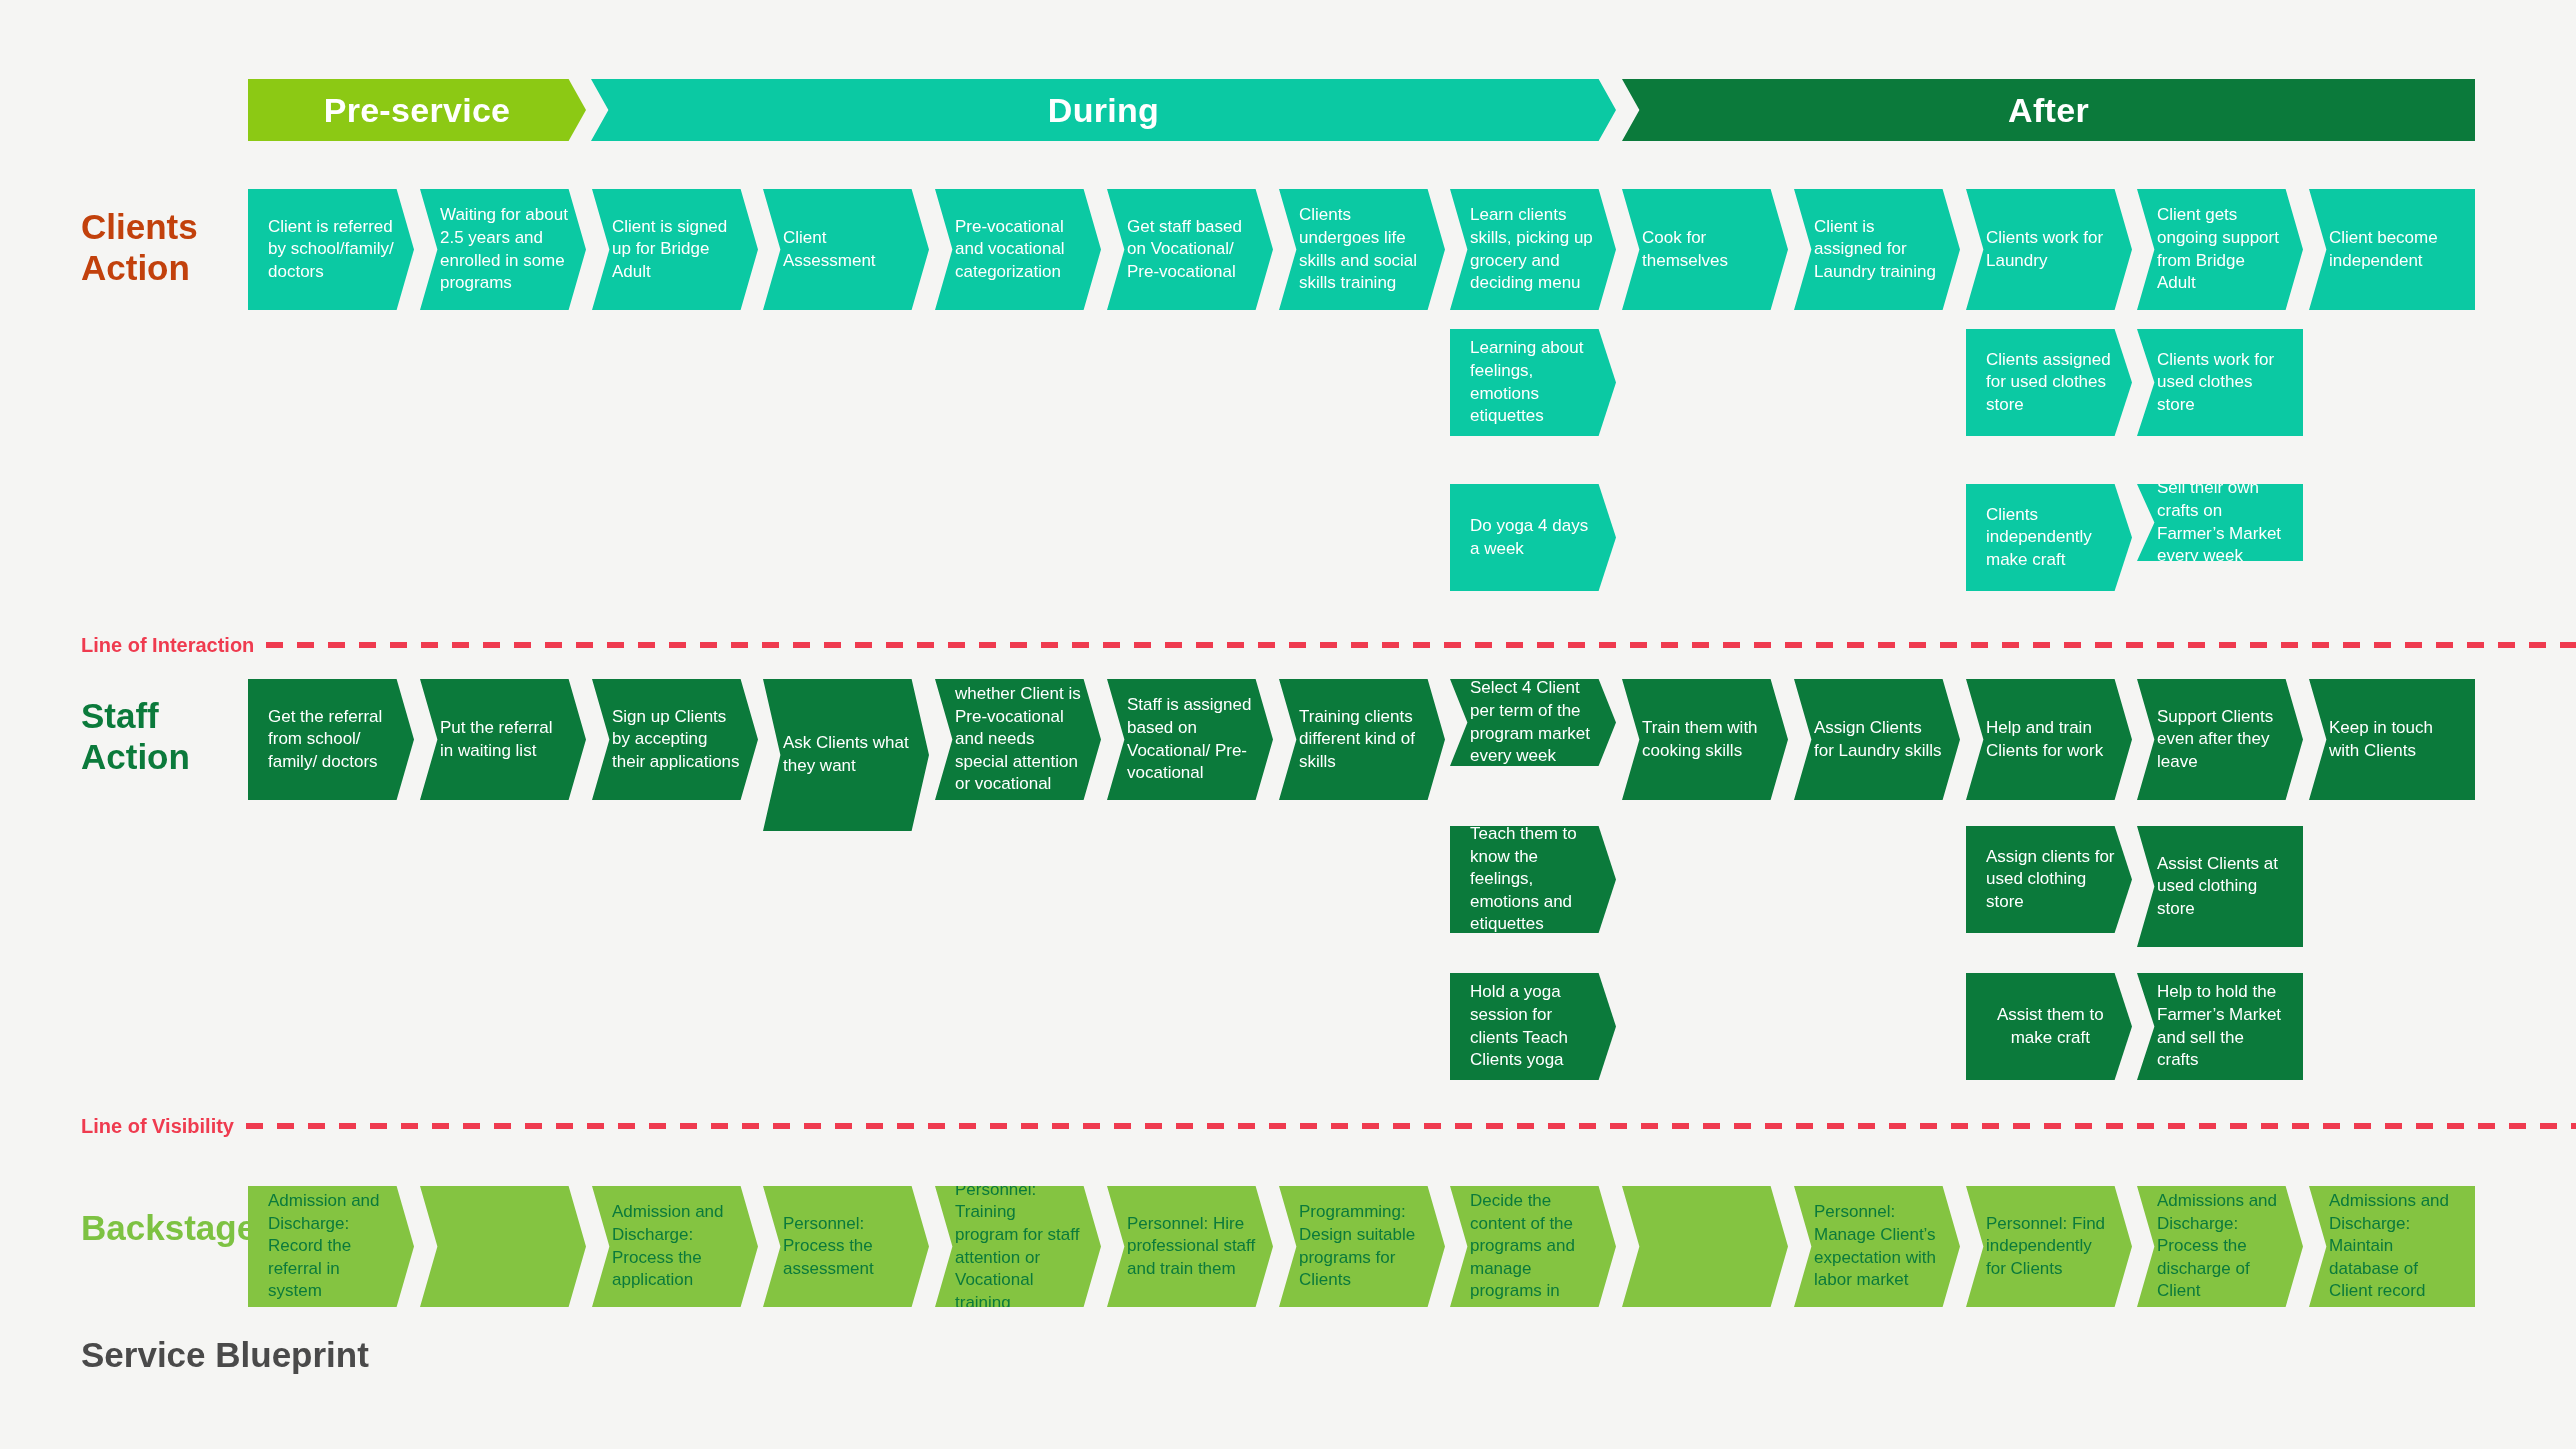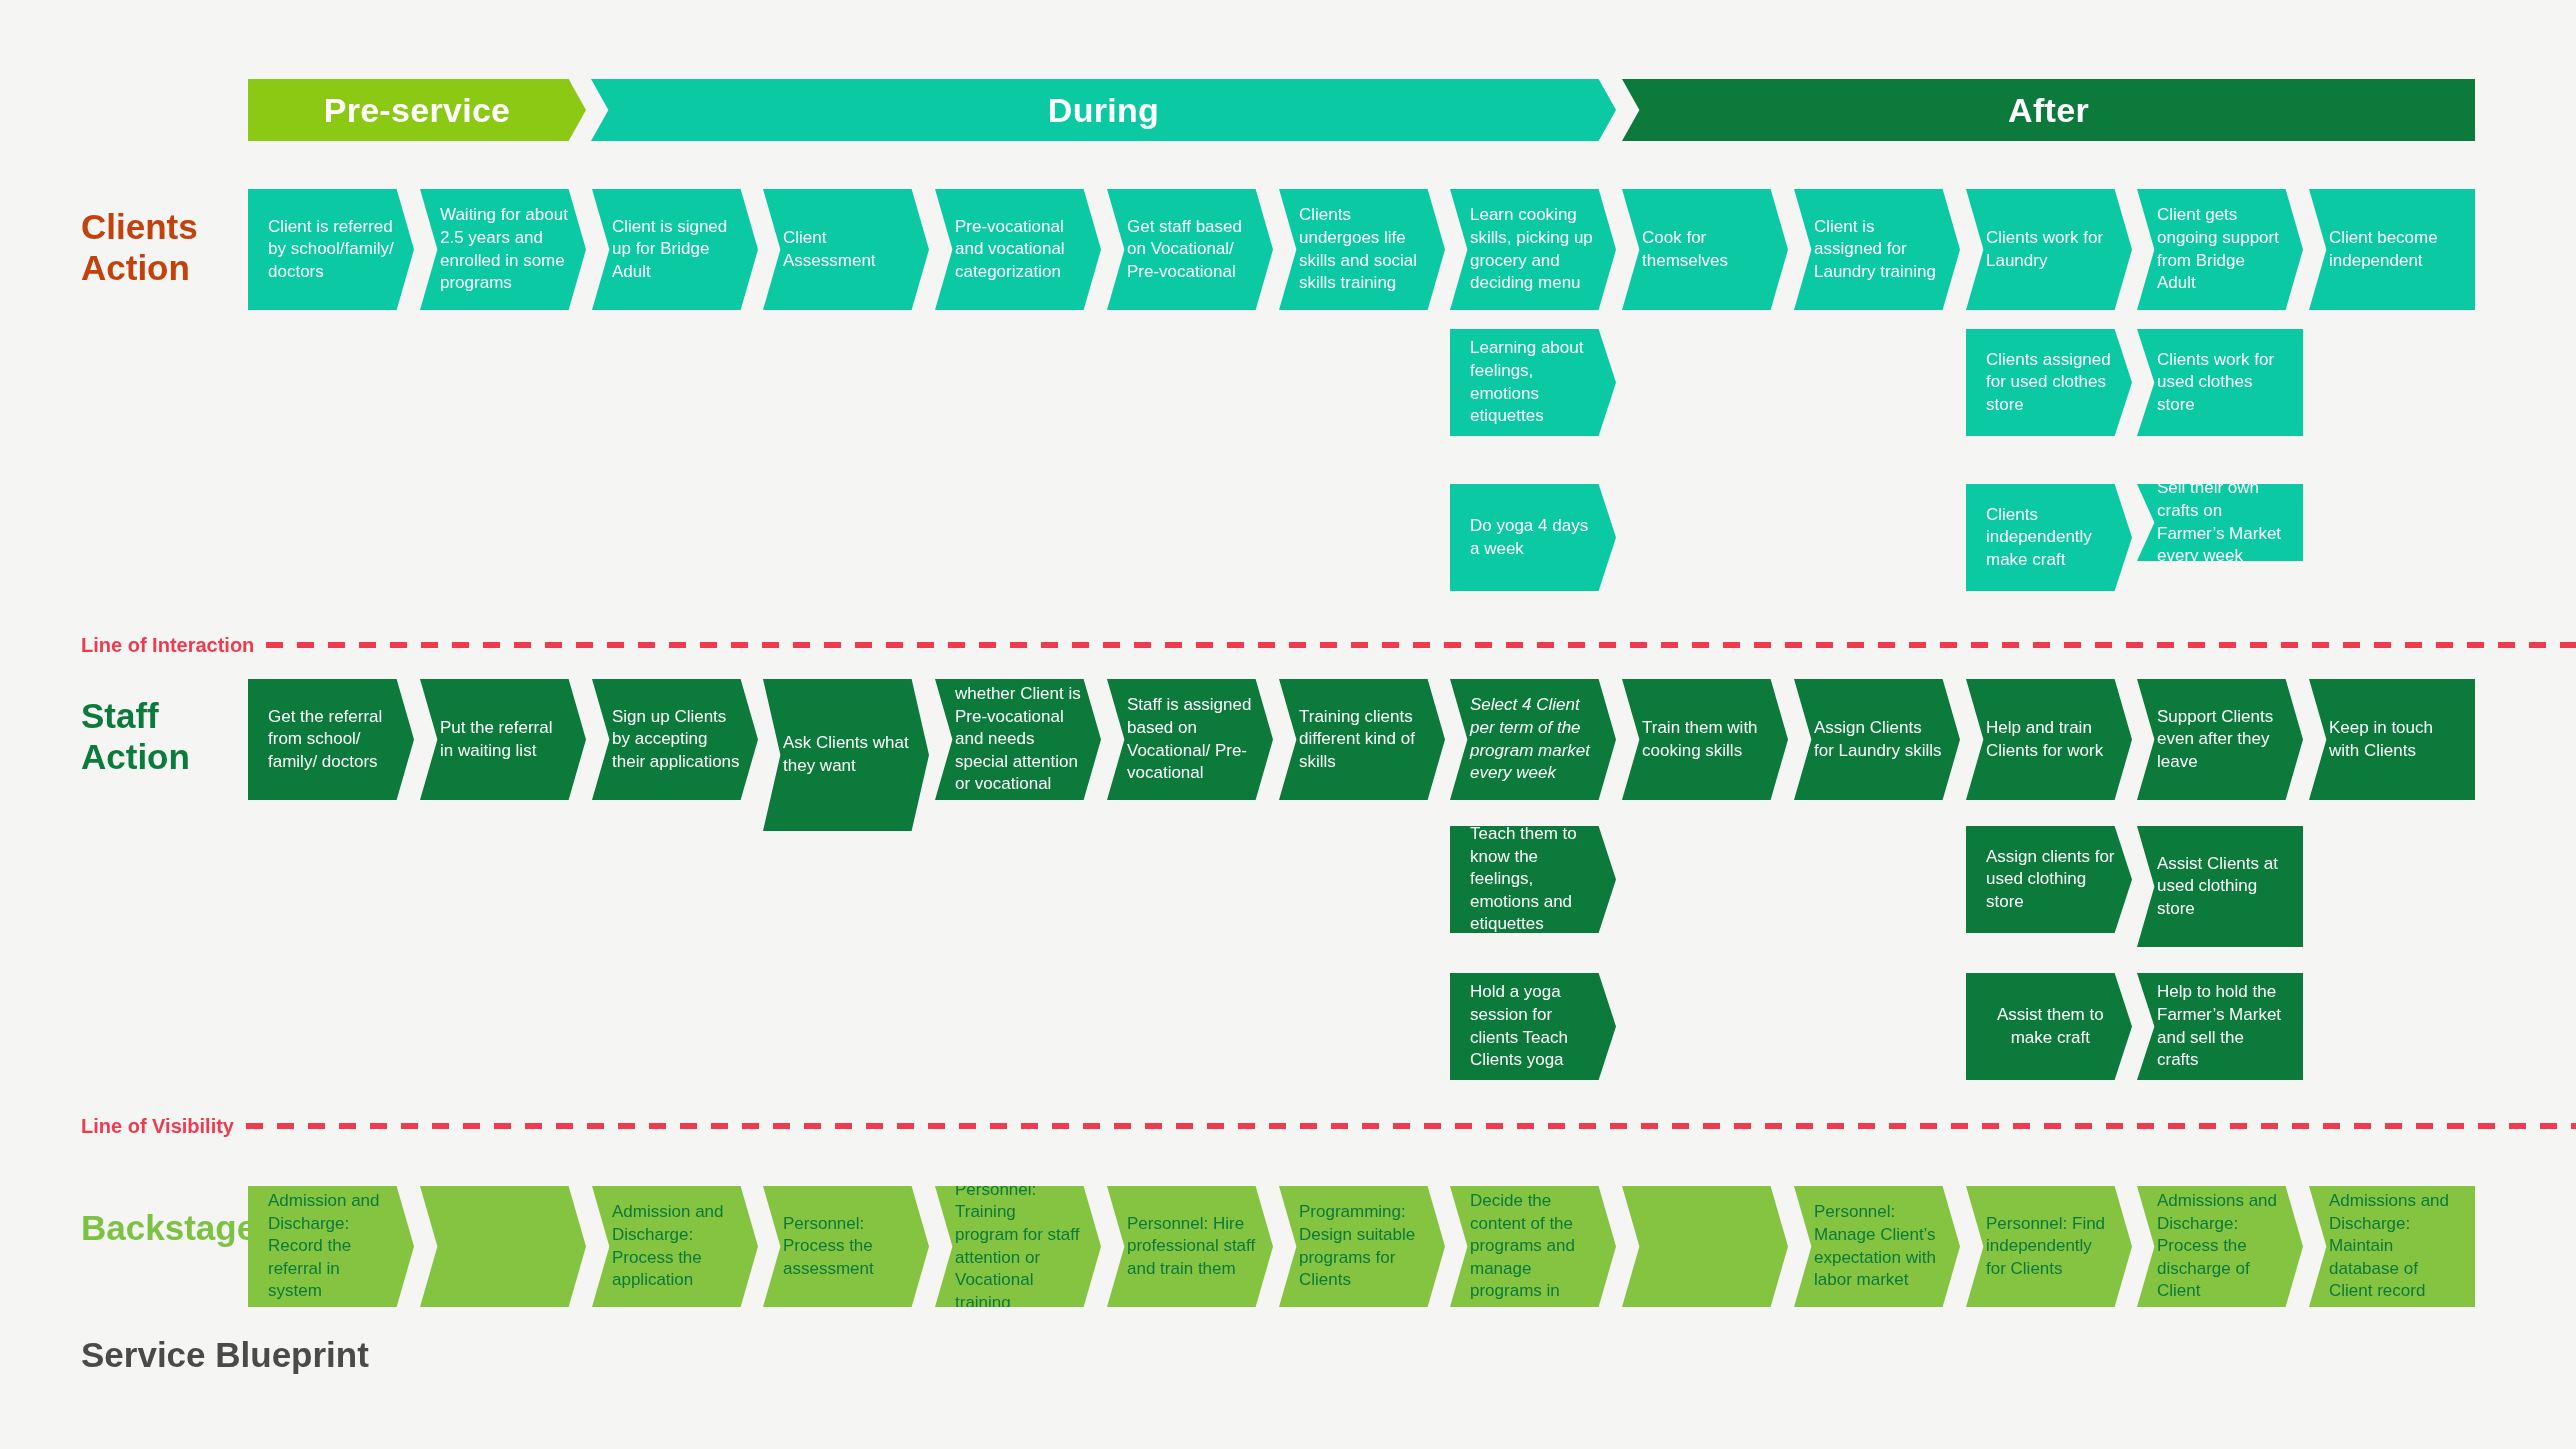--- a/index.html
+++ b/index.html
@@ -94,40 +94,40 @@
   </div>
 
   <div id="steps-layer">
       <div class="step teal chev-first" style="left: 248px; top: 189px; width: 166px; height: 121px;"><span class="stxt">Client is referred by school/family/ doctors</span></div>
       <div class="step teal chev" style="left: 420px; top: 189px; width: 166px; height: 121px;"><span class="stxt">Waiting for about 2.5 years and enrolled in some programs</span></div>
       <div class="step teal chev" style="left: 592px; top: 189px; width: 166px; height: 121px;"><span class="stxt">Client is signed up for Bridge Adult</span></div>
       <div class="step teal chev" style="left: 763px; top: 189px; width: 166px; height: 121px;"><span class="stxt">Client Assessment</span></div>
       <div class="step teal chev" style="left: 935px; top: 189px; width: 166px; height: 121px;"><span class="stxt">Pre-vocational and vocational categorization</span></div>
       <div class="step teal chev" style="left: 1107px; top: 189px; width: 166px; height: 121px;"><span class="stxt">Get staff based on Vocational/ Pre-vocational</span></div>
       <div class="step teal chev" style="left: 1279px; top: 189px; width: 166px; height: 121px;"><span class="stxt">Clients undergoes life skills and social skills training</span></div>
-      <div class="step teal chev" style="left: 1450px; top: 189px; width: 166px; height: 121px;"><span class="stxt">Learn cooking skills, picking up grocery and deciding menu</span></div>
+      <div class="step teal chev" style="left: 1450px; top: 189px; width: 166px; height: 121px;"><span class="stxt">Learn clients skills, picking up grocery and deciding menu</span></div>
       <div class="step teal chev" style="left: 1622px; top: 189px; width: 166px; height: 121px;"><span class="stxt">Cook for themselves</span></div>
       <div class="step teal chev" style="left: 1794px; top: 189px; width: 166px; height: 121px;"><span class="stxt">Client is assigned for Laundry training</span></div>
       <div class="step teal chev" style="left: 1966px; top: 189px; width: 166px; height: 121px;"><span class="stxt">Clients work for Laundry</span></div>
       <div class="step teal chev" style="left: 2137px; top: 189px; width: 166px; height: 121px;"><span class="stxt">Client gets ongoing support from Bridge Adult</span></div>
       <div class="step teal chev-last" style="left: 2309px; top: 189px; width: 166px; height: 121px;"><span class="stxt">Client become independent</span></div>
       <div class="step teal chev-first" style="left: 1450px; top: 329px; width: 166px; height: 107px;"><span class="stxt">Learning about feelings, emotions etiquettes</span></div>
       <div class="step teal chev-first" style="left: 1966px; top: 329px; width: 166px; height: 107px;"><span class="stxt">Clients assigned for used clothes store</span></div>
       <div class="step teal chev-last" style="left: 2137px; top: 329px; width: 166px; height: 107px;"><span class="stxt">Clients work for used clothes store</span></div>
       <div class="step teal chev-first" style="left: 1450px; top: 484px; width: 166px; height: 107px;"><span class="stxt">Do yoga 4 days a week</span></div>
       <div class="step teal chev-first" style="left: 1966px; top: 484px; width: 166px; height: 107px;"><span class="stxt">Clients independently make craft</span></div>
       <div class="step teal chev-last" style="left: 2137px; top: 484px; width: 166px; height: 77px;"><span class="stxt">Sell their own crafts on Farmer’s Market every week</span></div>
       <div class="step dark chev-first" style="left: 248px; top: 679px; width: 166px; height: 121px;"><span class="stxt">Get the referral from school/ family/ doctors</span></div>
       <div class="step dark chev" style="left: 420px; top: 679px; width: 166px; height: 121px;"><span class="stxt">Put the referral in waiting list</span></div>
       <div class="step dark chev" style="left: 592px; top: 679px; width: 166px; height: 121px;"><span class="stxt">Sign up Clients by accepting their applications</span></div>
       <div class="step dark chev" style="left: 763px; top: 679px; width: 166px; height: 152px; justify-content: flex-end;"><span class="stxt">Ask Clients what they want</span></div>
       <div class="step dark chev" style="left: 935px; top: 679px; width: 166px; height: 121px;"><span class="stxt">Determine whether Client is Pre-vocational and needs special attention or vocational training</span></div>
       <div class="step dark chev" style="left: 1107px; top: 679px; width: 166px; height: 121px;"><span class="stxt">Staff is assigned based on Vocational/ Pre-vocational</span></div>
       <div class="step dark chev" style="left: 1279px; top: 679px; width: 166px; height: 121px;"><span class="stxt">Training clients different kind of skills</span></div>
-      <div class="step dark chev" style="left: 1450px; top: 679px; width: 166px; height: 121px; font-style: italic;"><span class="stxt">Select 4 Client per term of the program market every week</span></div>
+      <div class="step dark chev" style="left: 1450px; top: 679px; width: 166px; height: 87px;"><span class="stxt">Select 4 Client per term of the program market every week</span></div>
       <div class="step dark chev" style="left: 1622px; top: 679px; width: 166px; height: 121px;"><span class="stxt">Train them with cooking skills</span></div>
       <div class="step dark chev" style="left: 1794px; top: 679px; width: 166px; height: 121px;"><span class="stxt">Assign Clients for Laundry skills</span></div>
       <div class="step dark chev" style="left: 1966px; top: 679px; width: 166px; height: 121px;"><span class="stxt">Help and train Clients for work</span></div>
       <div class="step dark chev" style="left: 2137px; top: 679px; width: 166px; height: 121px;"><span class="stxt">Support Clients even after they leave</span></div>
       <div class="step dark chev-last" style="left: 2309px; top: 679px; width: 166px; height: 121px;"><span class="stxt">Keep in touch with Clients</span></div>
       <div class="step dark chev-first" style="left: 1450px; top: 826px; width: 166px; height: 107px;"><span class="stxt">Teach them to know the feelings, emotions and etiquettes</span></div>
       <div class="step dark chev-first" style="left: 1966px; top: 826px; width: 166px; height: 107px;"><span class="stxt">Assign clients for used clothing store</span></div>
       <div class="step dark chev-last" style="left: 2137px; top: 826px; width: 166px; height: 121px; justify-content: center;"><span class="stxt">Assist Clients at used clothing store</span></div>
       <div class="step dark chev-first" style="left: 1450px; top: 973px; width: 166px; height: 107px;"><span class="stxt">Hold a yoga session for clients Teach Clients yoga</span></div>
       <div class="step dark chev-first" style="left: 1966px; top: 973px; width: 166px; height: 107px; text-align: center;"><span class="stxt">Assist them to make craft</span></div>

